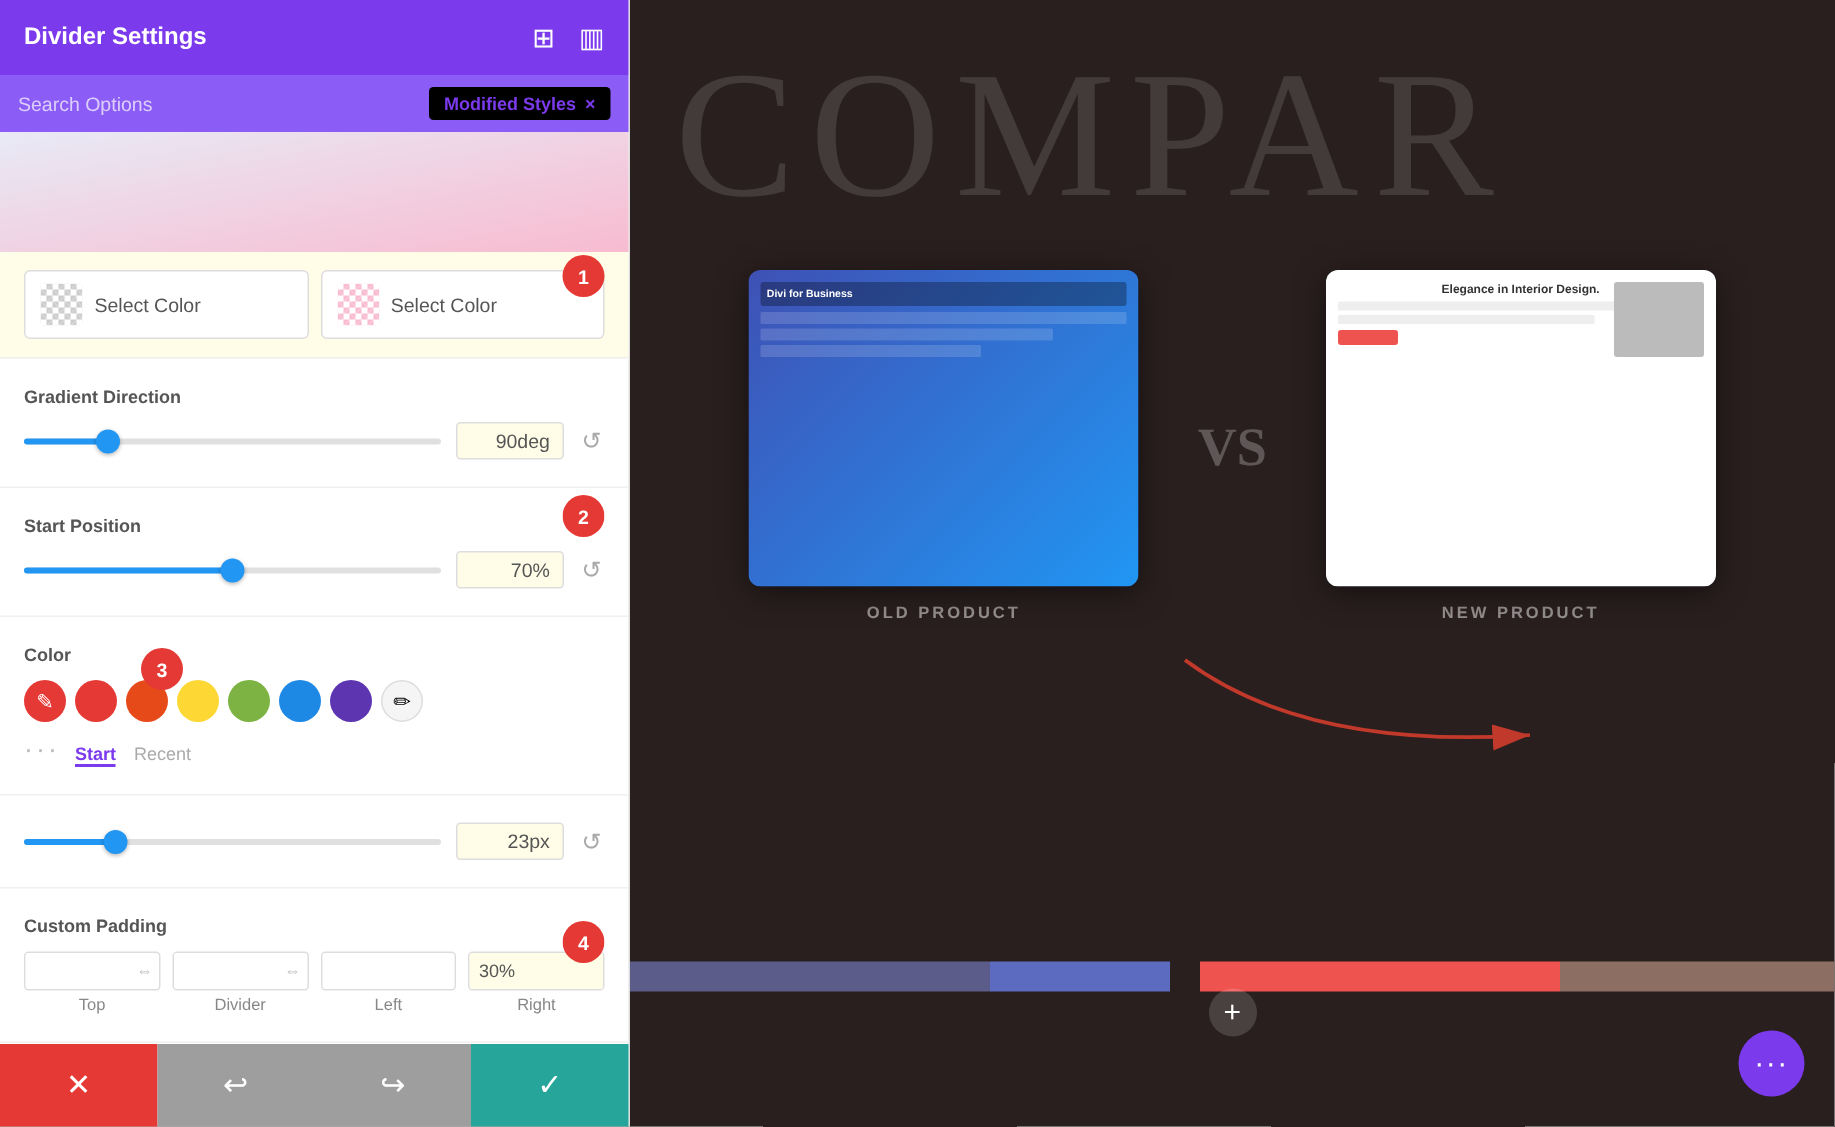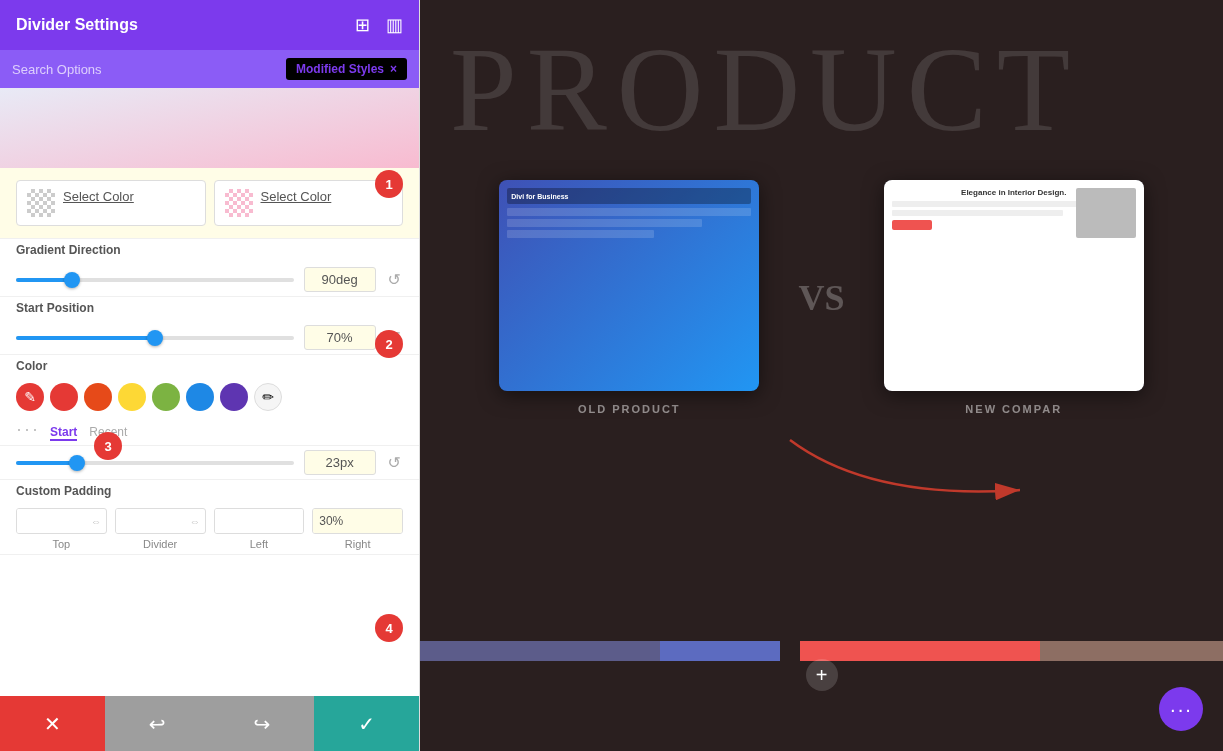--- a/index.html
+++ b/index.html
@@ -68,29 +68,29 @@
     .color-select-row {
       display: flex;
       gap: 8px;
       padding: 12px 16px;
       background: #fffde7;
       border-bottom: 1px solid #f0f0f0;
     }
     .color-select-btn {
       flex: 1;
       display: flex;
+      align-items: center;
       gap: 8px;
       background: #fff;
       border: 1px solid #ddd;
       border-radius: 4px;
       padding: 8px 10px;
       cursor: pointer;
       font-size: 13px;
       color: #555;
-      text-decoration: underline;
     }
     .checker-icon {
       width: 28px;
       height: 28px;
       background-image:
         linear-gradient(45deg, #ccc 25%, transparent 25%),
         linear-gradient(-45deg, #ccc 25%, transparent 25%),
         linear-gradient(45deg, transparent 75%, #ccc 75%),
         linear-gradient(-45deg, transparent 75%, #ccc 75%);
       background-size: 8px 8px;
@@ -120,21 +120,21 @@
       color: #fff;
       flex-shrink: 0;
       position: absolute;
     }
     .badge-1 { background: #e53935; right: 16px; top: 170px; }
     .badge-2 { background: #e53935; right: 16px; top: 330px; }
     .badge-3 { background: #e53935; left: 94px; top: 432px; }
     .badge-4 { background: #e53935; right: 16px; top: 614px; }
 
     
-    .section { padding: 4px 16px; border-bottom: 1px solid #f0f0f0; }
+    .section { padding: 18px 16px; border-bottom: 1px solid #f0f0f0; }
     .section-label { font-size: 12px; font-weight: 600; color: #555; margin-bottom: 10px; text-transform: capitalize; }
 
     
     .slider-row { display: flex; align-items: center; gap: 10px; }
     .slider-track {
       flex: 1;
       height: 4px;
       background: #e0e0e0;
       border-radius: 2px;
       position: relative;
@@ -155,21 +155,21 @@
       transform: translateY(-50%);
       cursor: grab;
       box-shadow: 0 1px 3px rgba(0,0,0,0.3);
     }
     .slider-value-box {
       width: 72px;
       border: 1px solid #ddd;
       border-radius: 3px;
       padding: 4px 8px;
       font-size: 13px;
-      text-align: center;
+      text-align: right;
       background: #fffde7;
       color: #555;
     }
     .reset-btn {
       background: none;
       border: none;
       cursor: pointer;
       color: #aaa;
       font-size: 16px;
       padding: 0 2px;
@@ -615,21 +615,21 @@
     </button>
     <button class="toolbar-btn confirm">
       <span>✓</span>
     </button>
   </div>
 
 </div>
 
 <div class="right-panel">
 
-  <div class="big-text">PRODUCT</div>
+  <div class="big-text">COMPAR</div>
 
   <div class="big-e">E</div>
 
   <div class="laptops-area">
     <div class="laptop-wrap">
       <div class="laptop-img">
         <div class="laptop-screen-blue">
           <div class="laptop-blue-content">
             <div class="lb-header">
               <span class="lb-title">Divi for Business</span>
@@ -652,21 +652,21 @@
         <div class="laptop-screen-white">
           <div class="laptop-white-content">
             <div class="lw-img"></div>
             <div class="lw-title">Elegance in Interior Design.</div>
             <div class="lw-row"></div>
             <div class="lw-row" style="width:70%"></div>
             <div class="lw-btn"></div>
           </div>
         </div>
       </div>
-      <div class="laptop-label">NEW COMPAR</div>
+      <div class="laptop-label">NEW PRODUCT</div>
     </div>
   </div>
 
   <svg class="arrow-svg" viewBox="0 0 300 100">
     <path d="M 20 20 Q 100 80 250 70" stroke="#c0392b" stroke-width="2.5" fill="none" marker-end="url(#arrowhead)"></path>
     <defs>
       <marker id="arrowhead" markerWidth="10" markerHeight="7" refX="10" refY="3.5" orient="auto">
         <polygon points="0 0, 10 3.5, 0 7" fill="#c0392b"></polygon>
       </marker>
     </defs>

